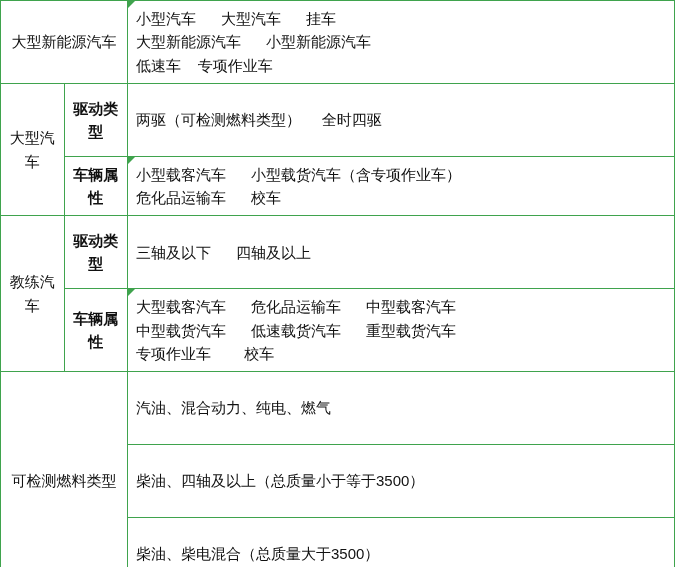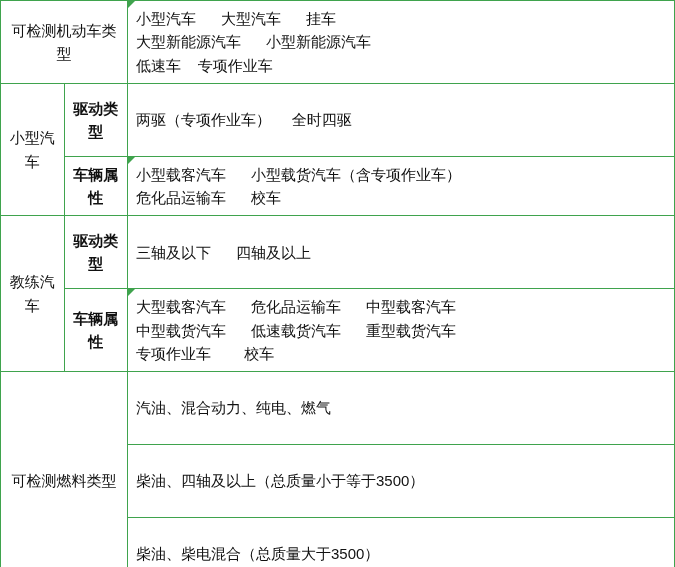--- a/index.html
+++ b/index.html
@@ -62,33 +62,33 @@
     border-right: 7px solid transparent;
   }
 </style>
 </head>
 <body>
 
 <table class="spec-table">
   <tbody>
 
     <tr>
-      <td class="label-main" colspan="2" rowspan="1">可检测机动车类型</td>
+      <td class="label-main" colspan="2" rowspan="1">大型新能源汽车</td>
       <td class="content corner-mark">
         <span class="line">小型汽车      大型汽车      挂车</span>
         <span class="line">大型新能源汽车      小型新能源汽车</span>
         <span class="line">低速车    专项作业车</span>
       </td>
     </tr>
 
     <tr>
-      <td class="label-main" rowspan="2">小型汽车</td>
+      <td class="label-main" rowspan="2">大型汽车</td>
       <td class="label-sub tall">驱动类型</td>
       <td class="content tall">
-        <span class="line">两驱（专项作业车）     全时四驱</span>
+        <span class="line">两驱（可检测燃料类型）     全时四驱</span>
       </td>
     </tr>
 
     <tr>
       <td class="label-sub">车辆属性</td>
       <td class="content corner-mark">
         <span class="line">小型载客汽车      小型载货汽车（含专项作业车）</span>
         <span class="line">危化品运输车      校车</span>
       </td>
     </tr>

